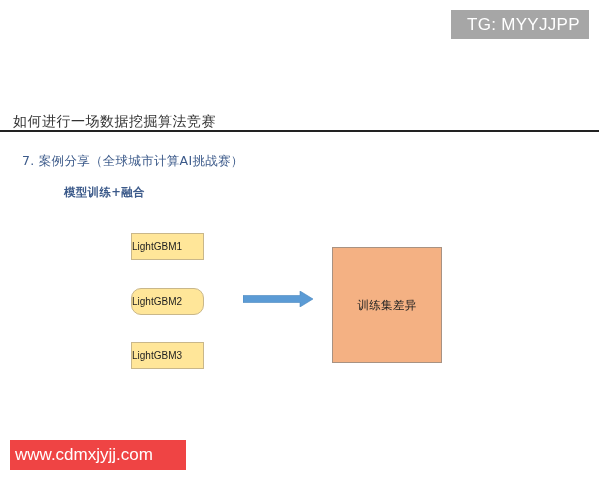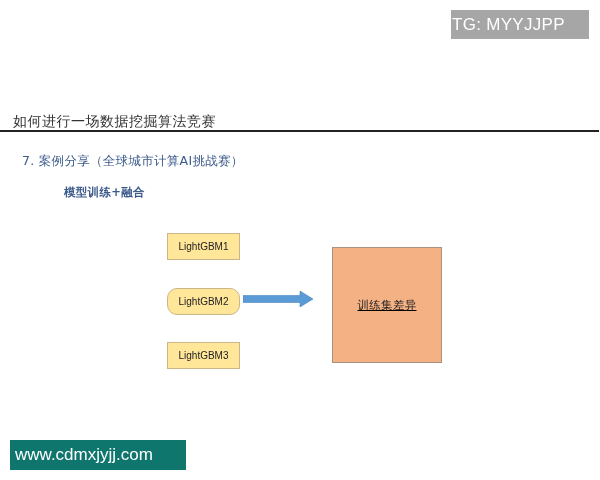--- a/index.html
+++ b/index.html
@@ -18,31 +18,31 @@
       position: absolute;
       left: 451px;
       top: 10px;
       width: 138px;
       height: 29px;
       background: #a6a6a6;
       color: #ffffff;
       font-family: "Liberation Sans", sans-serif;
       font-size: 17px;
       line-height: 29px;
-      padding-left: 1px;
+      padding-left: 16px;
       box-sizing: border-box;
       letter-spacing: 0.3px;
     }
     .watermark-bottom {
       position: absolute;
       left: 10px;
       top: 440px;
       width: 176px;
       height: 30px;
-      background: #0f766e;
+      background: #ef4444;
       color: #ffffff;
       font-family: "Liberation Sans", sans-serif;
       font-size: 17px;
       line-height: 30px;
       padding-left: 5px;
       box-sizing: border-box;
     }
     .header-title {
       position: absolute;
       left: 13px;
@@ -80,23 +80,22 @@
       position: absolute;
       left: 131px;
       width: 73px;
       height: 27px;
       background: #ffe699;
       border: 1px solid #c9b78a;
       box-sizing: border-box;
       font-family: "Liberation Sans", sans-serif;
       font-size: 10px;
       color: #222222;
-      text-align: center;
+      text-align: left;
       line-height: 25px;
-      margin-left: 36px;
     }
     .arrow {
       position: absolute;
       left: 243px;
       top: 291px;
       width: 70px;
       height: 16px;
     }
     .result-box {
       position: absolute;
@@ -104,21 +103,20 @@
       top: 247px;
       width: 110px;
       height: 116px;
       background: #f4b183;
       border: 1px solid #a89282;
       box-sizing: border-box;
       display: flex;
       flex-direction: column;
       align-items: center;
       justify-content: center;
-      text-decoration: underline;
     }
     .result-line {
       font-size: 11.5px;
       color: #222222;
       line-height: 26px;
       letter-spacing: 0.3px;
     }
   </style>
 </head>
 <body>

